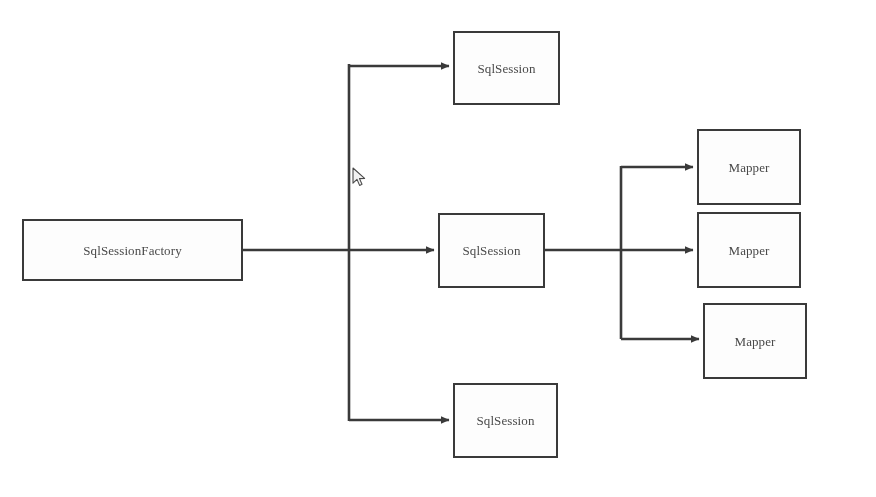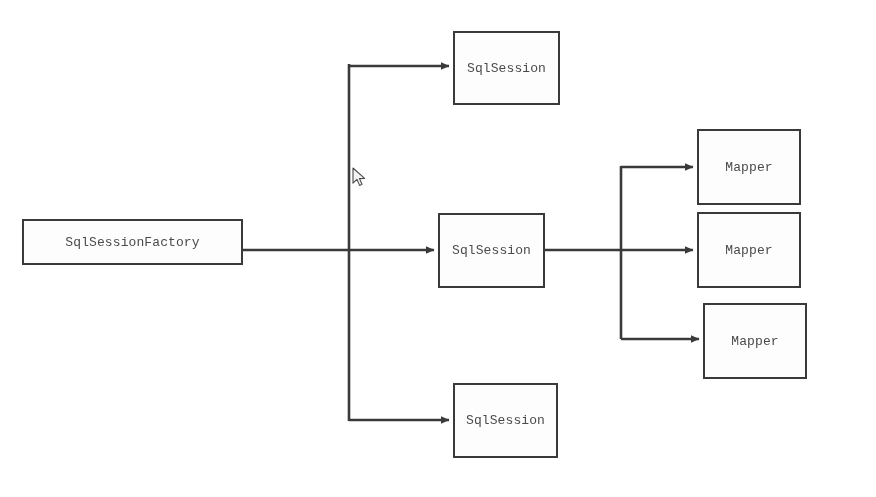--- a/index.html
+++ b/index.html
@@ -30,21 +30,21 @@
     position: absolute;
     box-sizing: border-box;
     background: #fdfdfd;
     border: 2px solid #3a3a3a;
     display: flex;
     align-items: center;
     justify-content: center;
     z-index: 2;
   }
   .node-label {
-    font-family: Liberation Mono, monospace;
+    font-family: Liberation Serif, serif;
     font-size: 13px;
     color: #4a4a4a;
     letter-spacing: 0.1px;
     white-space: nowrap;
     line-height: 1;
   }
   #cursor {
     position: absolute;
     z-index: 5;
     pointer-events: none;
@@ -76,21 +76,21 @@
 
     <path d="M 621 166 L 621 339" fill="none" stroke="#3a3a3a" stroke-width="2.6"></path>
 
     <path d="M 621 167 L 693 167" fill="none" stroke="#3a3a3a" stroke-width="2.6" marker-end="url(#arrowhead)"></path>
 
     <path d="M 621 250 L 693 250" fill="none" stroke="#3a3a3a" stroke-width="2.6" marker-end="url(#arrowhead)"></path>
 
     <path d="M 621 339 L 699 339" fill="none" stroke="#3a3a3a" stroke-width="2.6" marker-end="url(#arrowhead)"></path>
   </svg>
 
-  <div class="node" style="left:22px; top:219px; width:221px; height:46px;">
+  <div class="node" style="left:22px; top:219px; width:221px; height:62px;">
     <span class="node-label">SqlSessionFactory</span>
   </div>
 
   <div class="node" style="left:453px; top:31px; width:107px; height:74px;">
     <span class="node-label">SqlSession</span>
   </div>
 
   <div class="node" style="left:438px; top:213px; width:107px; height:75px;">
     <span class="node-label">SqlSession</span>
   </div>

